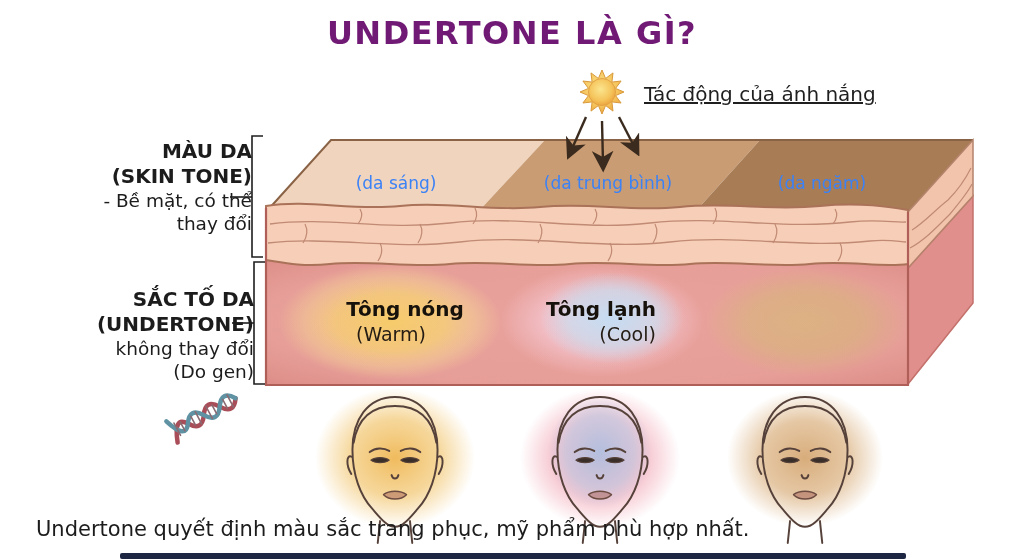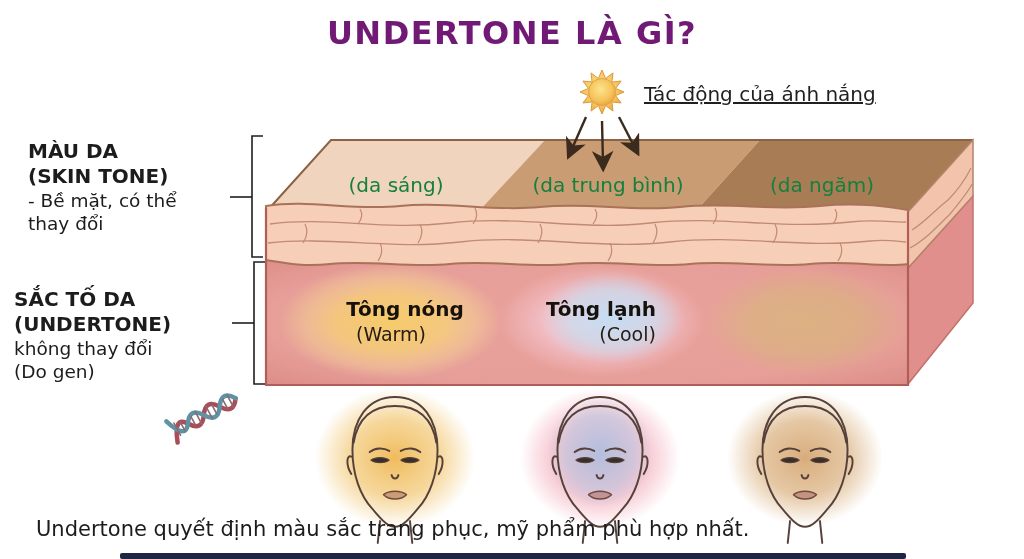--- a/index.html
+++ b/index.html
@@ -6,27 +6,27 @@
   .canvas{
     position:relative;width:1024px;height:559px;background:#ffffff;overflow:hidden;
     font-family:"DejaVu Sans","Liberation Sans",sans-serif;color:#1c1c1c;
   }
   svg{position:absolute;left:0;top:0;}
   .title{
     position:absolute;top:14px;left:0;width:100%;text-align:center;
     font-size:32px;font-weight:800;letter-spacing:1.5px;color:#701a75;
   }
   .sun-label{position:absolute;left:644px;top:82px;font-size:20px;color:#1f1f1f;text-decoration:underline;}
-  .side-label{position:absolute;text-align:left;}
+  .side-label{position:absolute;text-align:right;}
   .side-label .b{font-weight:bold;font-size:20px;line-height:25px;display:block;}
   .side-label .n{font-size:18.5px;line-height:23px;display:block;}
   .label-skin{left:28px;top:139px;width:224px;}
   .label-under{left:14px;top:287px;width:240px;}
   .surf-label{position:absolute;top:173px;transform:translateX(-50%);
-    font-size:20px;color:#15803d;white-space:nowrap;}
+    font-size:17px;color:#3b82f6;white-space:nowrap;}
   .tone{position:absolute;top:296px;transform:translateX(-50%);text-align:center;white-space:nowrap;}
   .tone .nm{font-weight:bold;font-size:20px;line-height:26px;display:block;color:#17110b;margin-left:28px;}
   .tone .en{font-size:19px;line-height:25px;display:block;color:#241c14;}
   .caption{
     position:absolute;top:517px;left:0;width:100%;text-align:left;
     font-size:21px;color:#1c1c1c;margin-left:36px;
   }
 </style>
 </head>
 <body>

